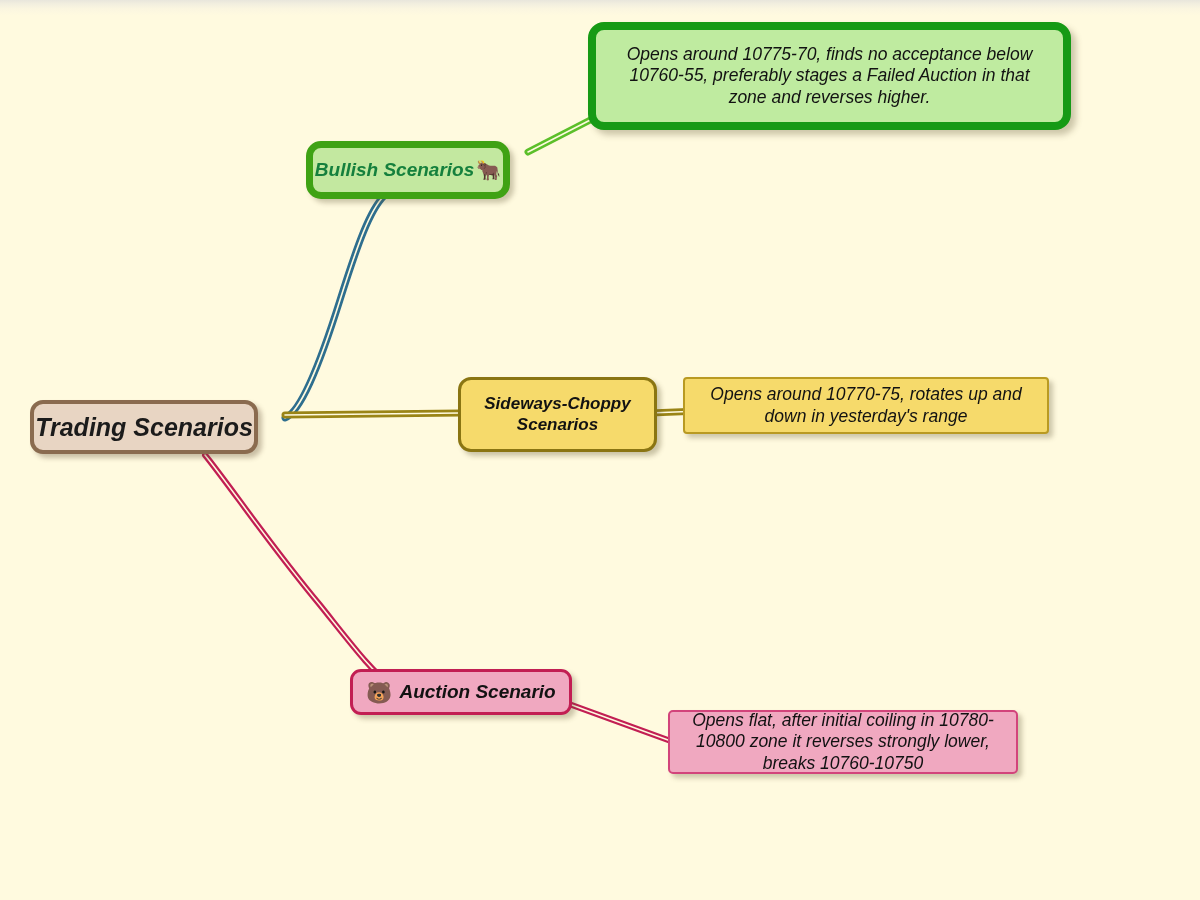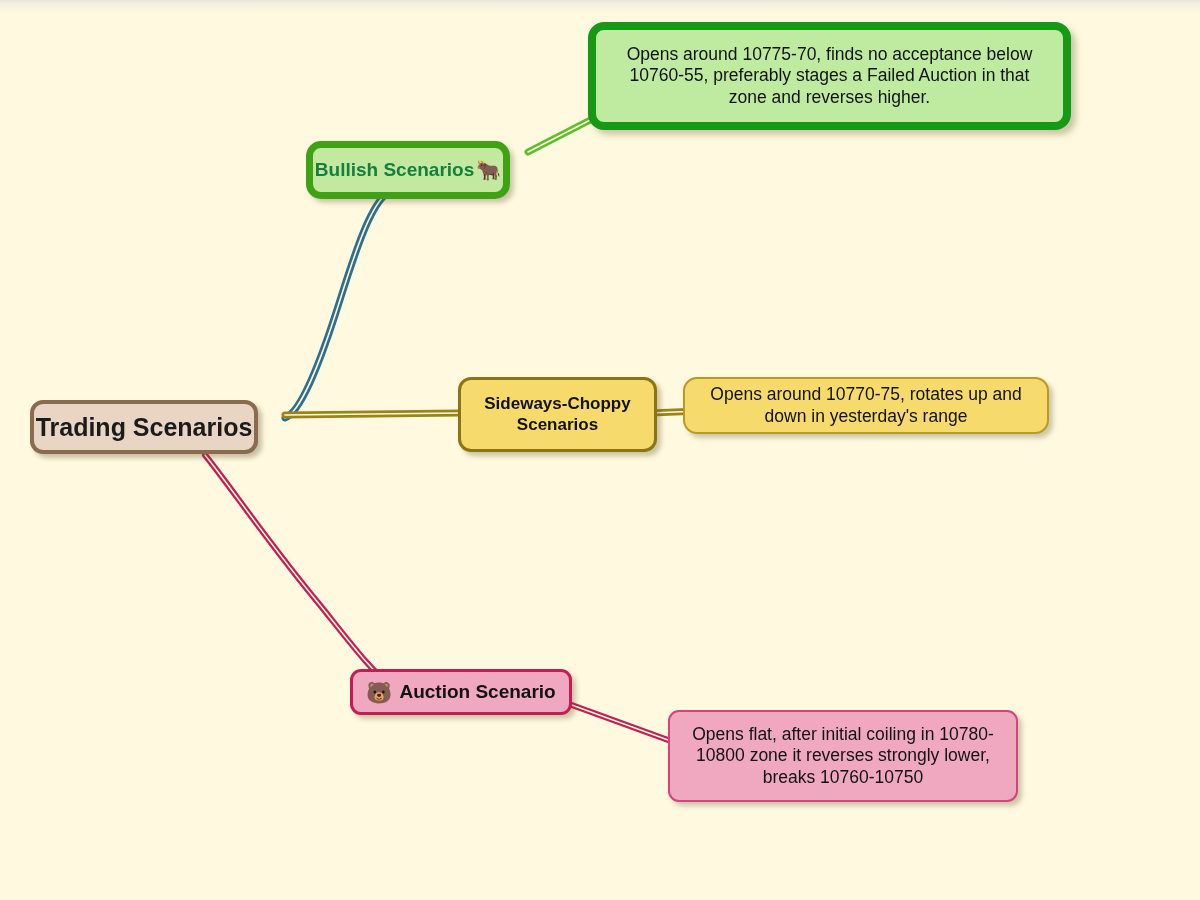--- a/index.html
+++ b/index.html
@@ -118,21 +118,21 @@
 
   
   .node.sideways-detail {
     left: 683px;
     top: 377px;
     width: 366px;
     height: 57px;
     background: #F6DA6B;
     border-color: #B99A22;
     border-width: 2px;
-    border-radius: 14px;
+    border-radius: 4px;
     font-size: 17.5px;
     color: #121212;
     padding: 2px 16px;
     box-shadow: 4px 4px 5px rgba(90,80,45,0.30);
   }
 
   
   .node.bearish {
     left: 350px;
     top: 669px;
@@ -147,39 +147,39 @@
     color: #121212;
     box-shadow: 4px 4px 5px rgba(90,80,45,0.30);
     gap: 7px;
   }
 
   
   .node.bearish-detail {
     left: 668px;
     top: 710px;
     width: 350px;
-    height: 92px;
+    height: 64px;
     background: #F0A8C0;
     border-color: #D2447B;
     border-width: 2px;
-    border-radius: 11px;
+    border-radius: 5px;
     font-size: 17.5px;
     color: #121212;
     padding: 3px 20px;
     box-shadow: 4px 4px 5px rgba(90,80,45,0.30);
   }
 
   .emoji {
     font-size: 20px;
     line-height: 1;
   }
   .emoji.bull { margin-left: 2px; }
   .emoji.bear { font-size: 21px; }
 
-  .label { display: inline-block; }
+  .label { display: inline-block; font-style: italic; }
 </style>
 </head>
 <body>
 
 <div id="canvas">
 
   <svg id="edges" viewBox="0 0 1200 900" xmlns="http://www.w3.org/2000/svg">
 
     <g>
       <path d="M285,418 C300,412 318,370 340,300 C358,243 370,210 384,196" fill="none" stroke="#2E6E8E" stroke-width="7" stroke-linecap="round"></path>

